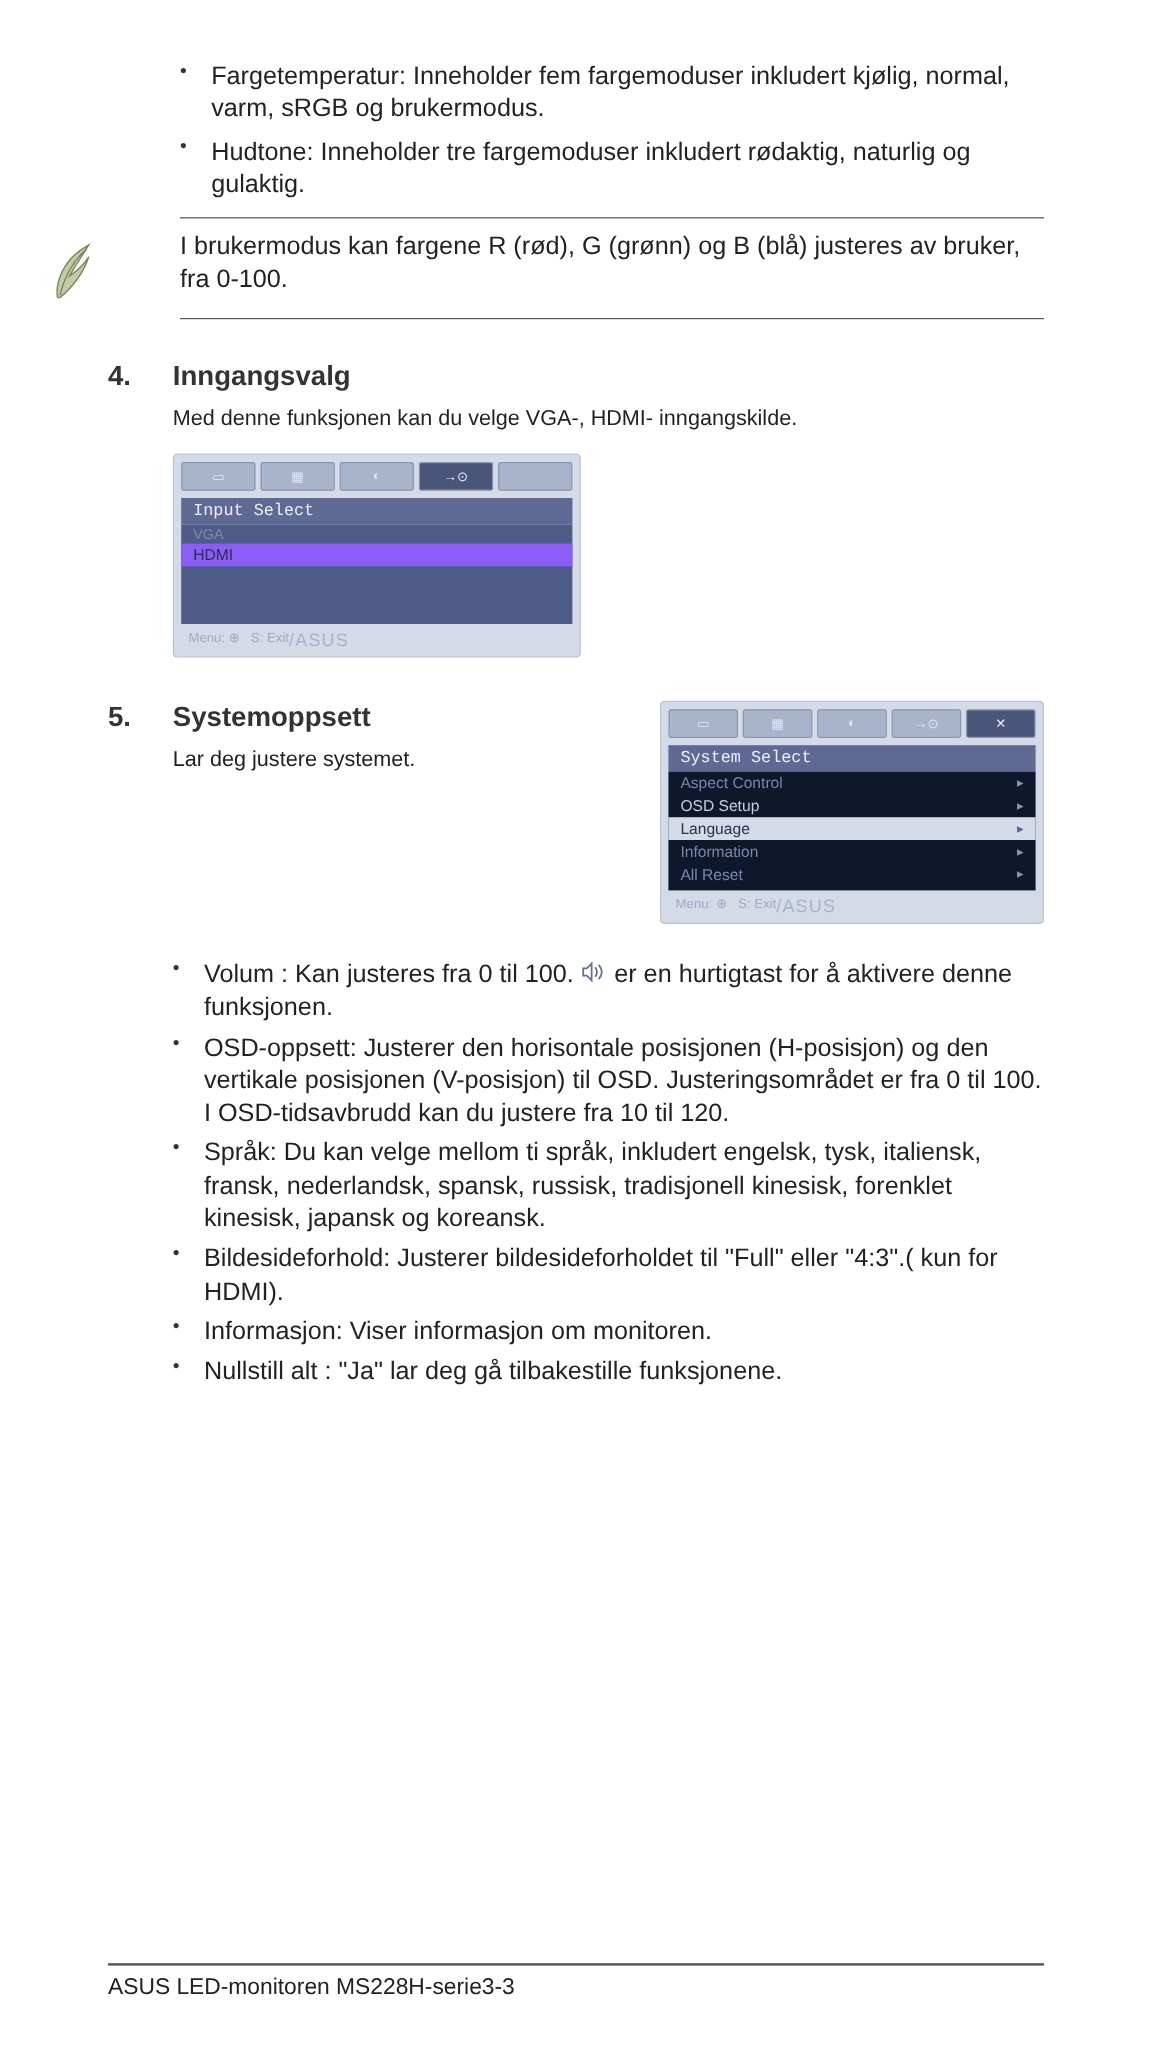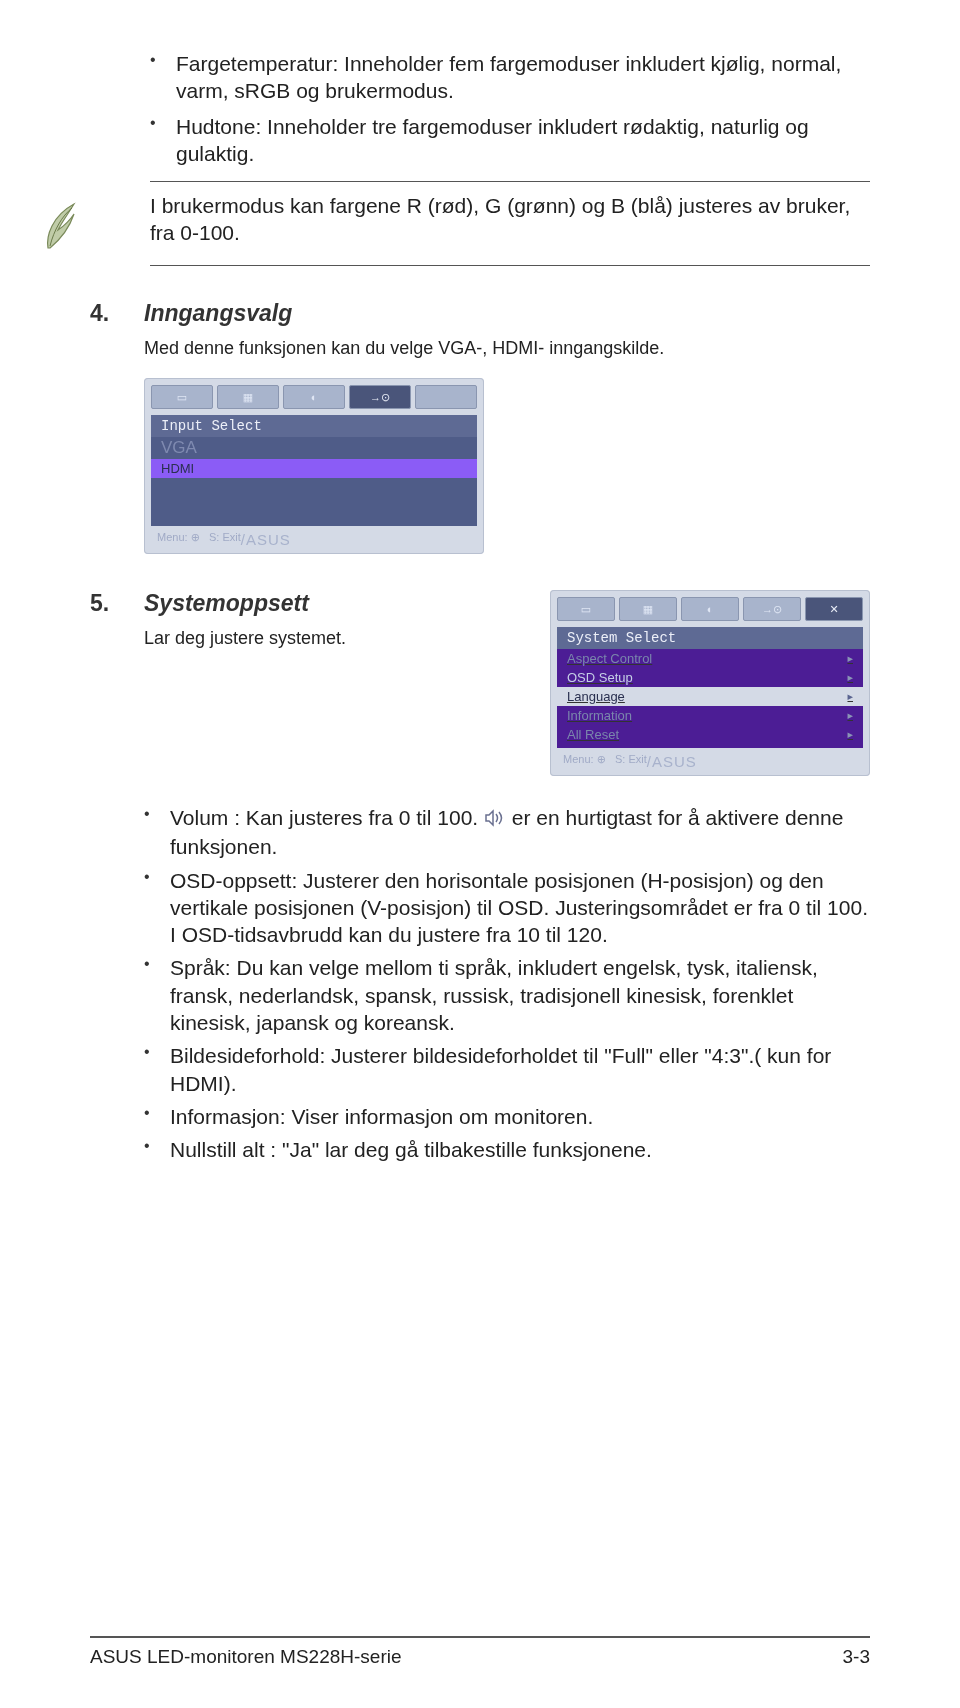--- a/index.html
+++ b/index.html
@@ -9,47 +9,47 @@
 .top-bullets { padding-left: 60px; margin-bottom: 14px; }
 .top-bullets .bullet-row { display: flex; align-items: flex-start; margin-bottom: 8px; }
 .bullet-dot { width: 10px; flex-shrink: 0; font-size: 16px; line-height: 1.3; color: #333; }
 .bullet-text { font-size: 21px; line-height: 1.3; color: #222; flex: 1; padding-left: 16px; }
 .rule-top { border: none; border-top: 1px solid #555; margin: 8px 0 10px 60px; }
 .rule-bottom { border: none; border-top: 1px solid #555; margin: 18px 0 30px 60px; }
 .note-text { padding-left: 60px; font-size: 21px; line-height: 1.3; color: #222; }
 .section { margin-top: 34px; }
 .section-heading { display: flex; align-items: flex-start; margin-bottom: 10px; }
 .section-num { font-size: 23px; font-weight: bold; color: #333; width: 54px; flex-shrink: 0; }
-.section-title { font-size: 23px; font-weight: bold; color: #333; font-style: italic; }
+.section-title { font-size: 23px; font-weight: bold; color: #333; }
 .section-body { padding-left: 54px; font-size: 18px; line-height: 1.3; color: #222; }
 .osd-panel { margin-top: 18px; margin-left: 54px; width: 340px; background: #d4dae6; border-radius: 4px; padding: 7px 7px 5px 7px; box-shadow: 0 0 0 1px #b8c0d0 inset; }
 .osd-tabs { display: flex; gap: 4px; margin-bottom: 6px; }
 .osd-tab { flex: 1; height: 24px; background: #a8b4cc; border: 1px solid #8a96b0; border-radius: 2px; display: flex; align-items: center; justify-content: center; color: #dfe6f4; font-size: 11px; }
 .osd-tab.sel { background: #4a557a; color: #e8ecf6; }
 .osd-title { background: #5e6a94; color: #eceff8; font-size: 14px; padding: 3px 10px; margin-bottom: 0; font-family: Liberation Mono, monospace; }
 .osd-item { font-size: 13px; padding: 2px 10px; display: flex; justify-content: space-between; align-items: center; }
 .osd-item.active { background: #8b5cf6; color: #2a3050; }
 .osd-arrow { font-size: 11px; color: #8a94b6; }
 .osd-body { background: #4f5c88; padding-bottom: 48px; margin-bottom: 4px; }
-.osd-body2 { background: #4c1d95; padding-bottom: 4px; margin-bottom: 4px; text-decoration: underline; }
+.osd-body2 { background: #0f172a; padding-bottom: 4px; margin-bottom: 4px; }
 .osd-body2 .osd-item.active { background: #d4dae6; color: #2a3050; }
 .osd-body2 .osd-item { color: #c5cee6; }
 .osd-body2 .osd-item.dim2 { color: #7a86ac; }
 .osd-footer { color: #a0aac6; font-size: 11px; padding: 1px 6px; display: flex; }
 .osd-footer .brand { letter-spacing: 1px; color: #a8b2cc; font-size: 15px; }
 .row5 { display: flex; align-items: flex-start; margin-top: 36px; gap: 24px; }
 .row5 .left { flex: 1; }
 .row5 .osd-panel { margin-left: 0; margin-top: 0; width: 320px; flex-shrink: 0; }
 .speaker-icon { display: inline-block; vertical-align: middle; }
 .lower-bullets { margin-top: 28px; padding-left: 54px; }
 .lower-bullets .bullet-row { display: flex; align-items: flex-start; margin-bottom: 6px; }
 .footer-rule { border: none; border-top: 2px solid #555; margin: 0 0 8px 0; }
 .footer { position: absolute; bottom: 40px; left: 90px; right: 90px; }
-.footer-row { display: flex; justify-content: space-between; font-size: 19px; color: #222; }
-.vga-row { color: #7f8ab0; font-size: 17px; padding: 1px 10px; }
+.footer-row { display: flex; justify-content: flex-start; font-size: 19px; color: #222; }
+.vga-row { color: #7f8ab0; font-size: 12px; padding: 1px 10px; }
 </style>
 </head>
 <body>
 
 <div class="page">
   <div class="feather">
     <svg width="42" height="50" viewBox="0 0 42 50">
       <path d="M8 48 C 6 36 12 16 34 4 C 28 14 22 22 18 30 C 24 26 30 20 34 14 C 30 26 22 38 10 48 Z" fill="#c0cca8" stroke="#7a8a5a" stroke-width="1.2"></path>
       <path d="M10 46 C 14 30 22 16 32 8" stroke="#6a7a4a" stroke-width="1" fill="none"></path>
     </svg>

